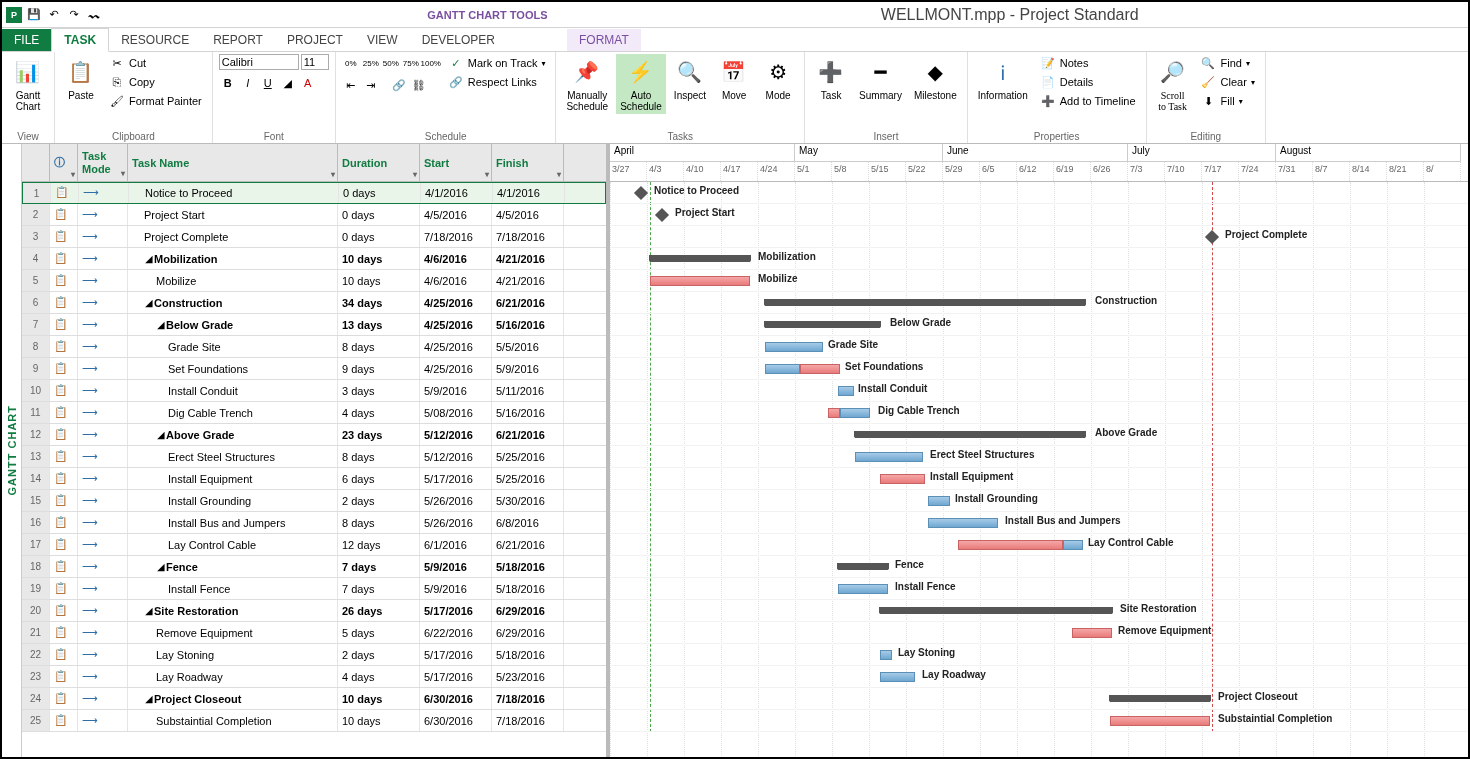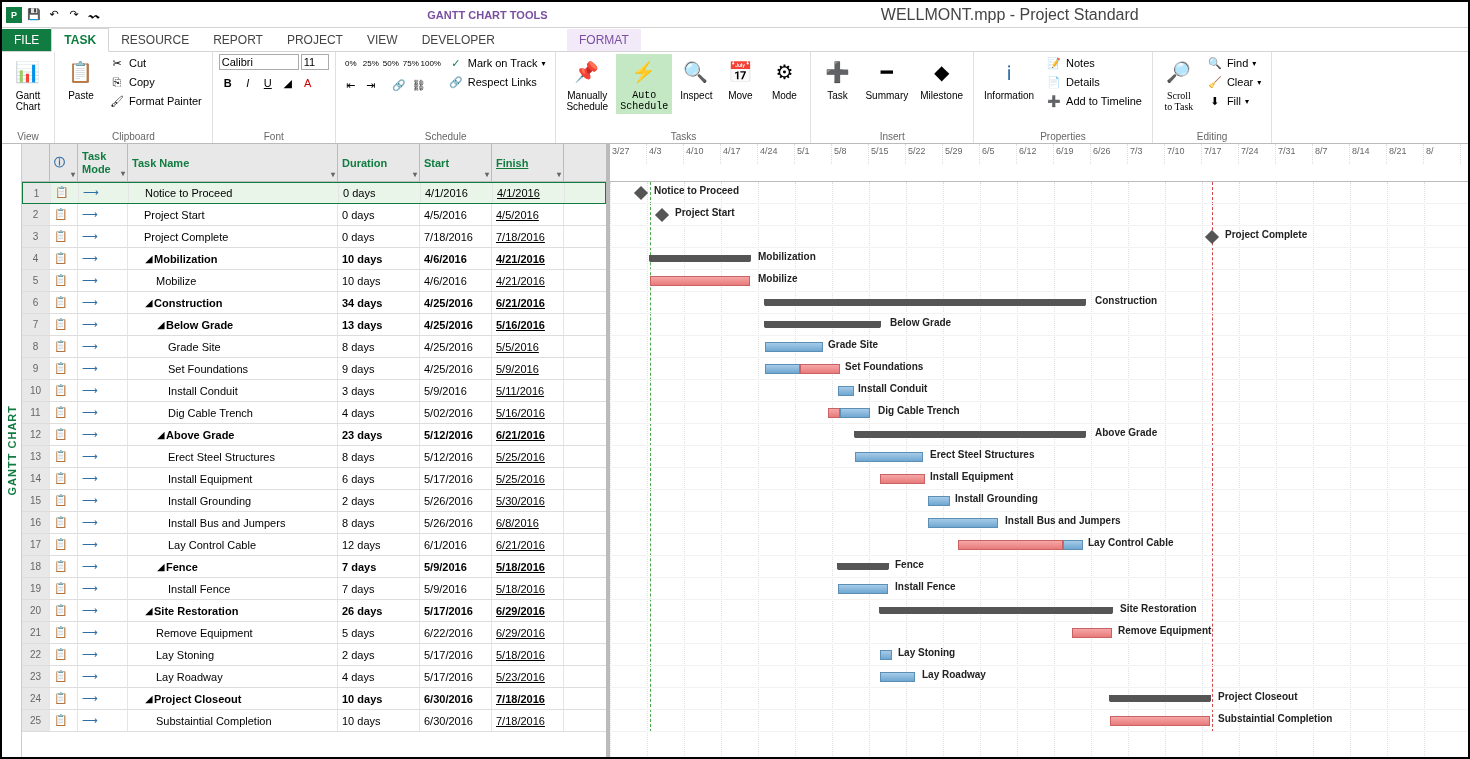--- a/index.html
+++ b/index.html
@@ -47,21 +47,21 @@
 .task-table { width: 588px; border-right: 4px solid #bbb; overflow: hidden; }
 .task-header { display: flex; background: #e8e8e8; border-bottom: 1px solid #bbb; height: 38px; }
 .task-header .th { border-right: 1px solid #bbb; display: flex; align-items: center; padding: 2px 4px; font-size: 11px; font-weight: bold; color: #107c41; position: relative; }
 .task-header .th .arrow { position: absolute; right: 2px; bottom: 2px; font-size: 8px; color: #666; }
 .col-num { width: 28px; background: #e8e8e8; }
 .col-info { width: 28px; }
 .col-mode { width: 50px; }
 .col-name { width: 210px; }
 .col-dur { width: 82px; }
 .col-start { width: 72px; }
-.col-finish { width: 72px; text-decoration: underline; }
+.col-finish { width: 72px; }
 
 .task-rows { }
 .task-row { display: flex; height: 22px; border-bottom: 1px solid #ddd; align-items: center; }
 .task-row.sel { border: 1px solid #107c41; background: #eaf5ea; }
 .task-row .td { border-right: 1px solid #e5e5e5; height: 100%; display: flex; align-items: center; padding: 0 4px; font-size: 11px; overflow: hidden; white-space: nowrap; }
 .task-row .td.col-num { background: #e8e8e8; justify-content: center; font-size: 10px; color: #666; }
 .task-row .td.bold { font-weight: bold; }
 .indent-1 { padding-left: 16px !important; }
 .indent-2 { padding-left: 28px !important; }
 .indent-3 { padding-left: 40px !important; }
@@ -216,21 +216,21 @@
 
   <div class="ribbon-group">
     <div class="group-body">
       <div class="big-btn">
         <div class="ico" style="color:#3a9b6f;">📌</div>
         <div class="lbl" style="white-space:pre;">Manually
 Schedule</div>
       </div>
       <div class="big-btn highlighted">
         <div class="ico" style="color:#9b6f3a;">⚡</div>
-        <div class="lbl" style="white-space:pre;font-family:Liberation Mono, monospace;">Auto
+        <div class="lbl" style="white-space:pre;">Auto
 Schedule</div>
       </div>
       <div class="big-btn">
         <div class="ico">🔍</div>
         <div class="lbl">Inspect</div>
       </div>
       <div class="big-btn">
         <div class="ico">📅</div>
         <div class="lbl">Move</div>
       </div>
@@ -503,21 +503,21 @@
           <div class="td col-info">
             <span class="small-icon note-icon">📋</span>
           </div>
           <div class="td col-mode">
             <span class="small-icon mode-icon">⟶</span>
           </div>
           <div class="td col-name indent-3">
             <span>Dig Cable Trench</span>
           </div>
           <div class="td col-dur">4 days</div>
-          <div class="td col-start">5/02/2016</div>
+          <div class="td col-start">5/08/2016</div>
           <div class="td col-finish">5/16/2016</div>
         </div>
         <div class="task-row">
           <div class="td col-num">12</div>
           <div class="td col-info">
             <span class="small-icon note-icon">📋</span>
           </div>
           <div class="td col-mode">
             <span class="small-icon mode-icon">⟶</span>
           </div>
@@ -726,20 +726,27 @@
           <div class="td col-dur">10 days</div>
           <div class="td col-start">6/30/2016</div>
           <div class="td col-finish">7/18/2016</div>
         </div>
       </div>
   </div>
 
   <div class="gantt">
     <div class="gantt-header">
       <div style="display:flex;flex-direction:column;width:100%;">
+        <div style="display:flex;" id="month-row">
+            <div class="month" style="width: 185px;">April</div>
+            <div class="month" style="width: 148px;">May</div>
+            <div class="month" style="width: 185px;">June</div>
+            <div class="month" style="width: 148px;">July</div>
+            <div class="month" style="width: 185px;">August</div>
+          </div>
         <div class="weeks" id="week-row">
             <div class="week">3/27</div>
             <div class="week">4/3</div>
             <div class="week">4/10</div>
             <div class="week">4/17</div>
             <div class="week">4/24</div>
             <div class="week">5/1</div>
             <div class="week">5/8</div>
             <div class="week">5/15</div>
             <div class="week">5/22</div>

